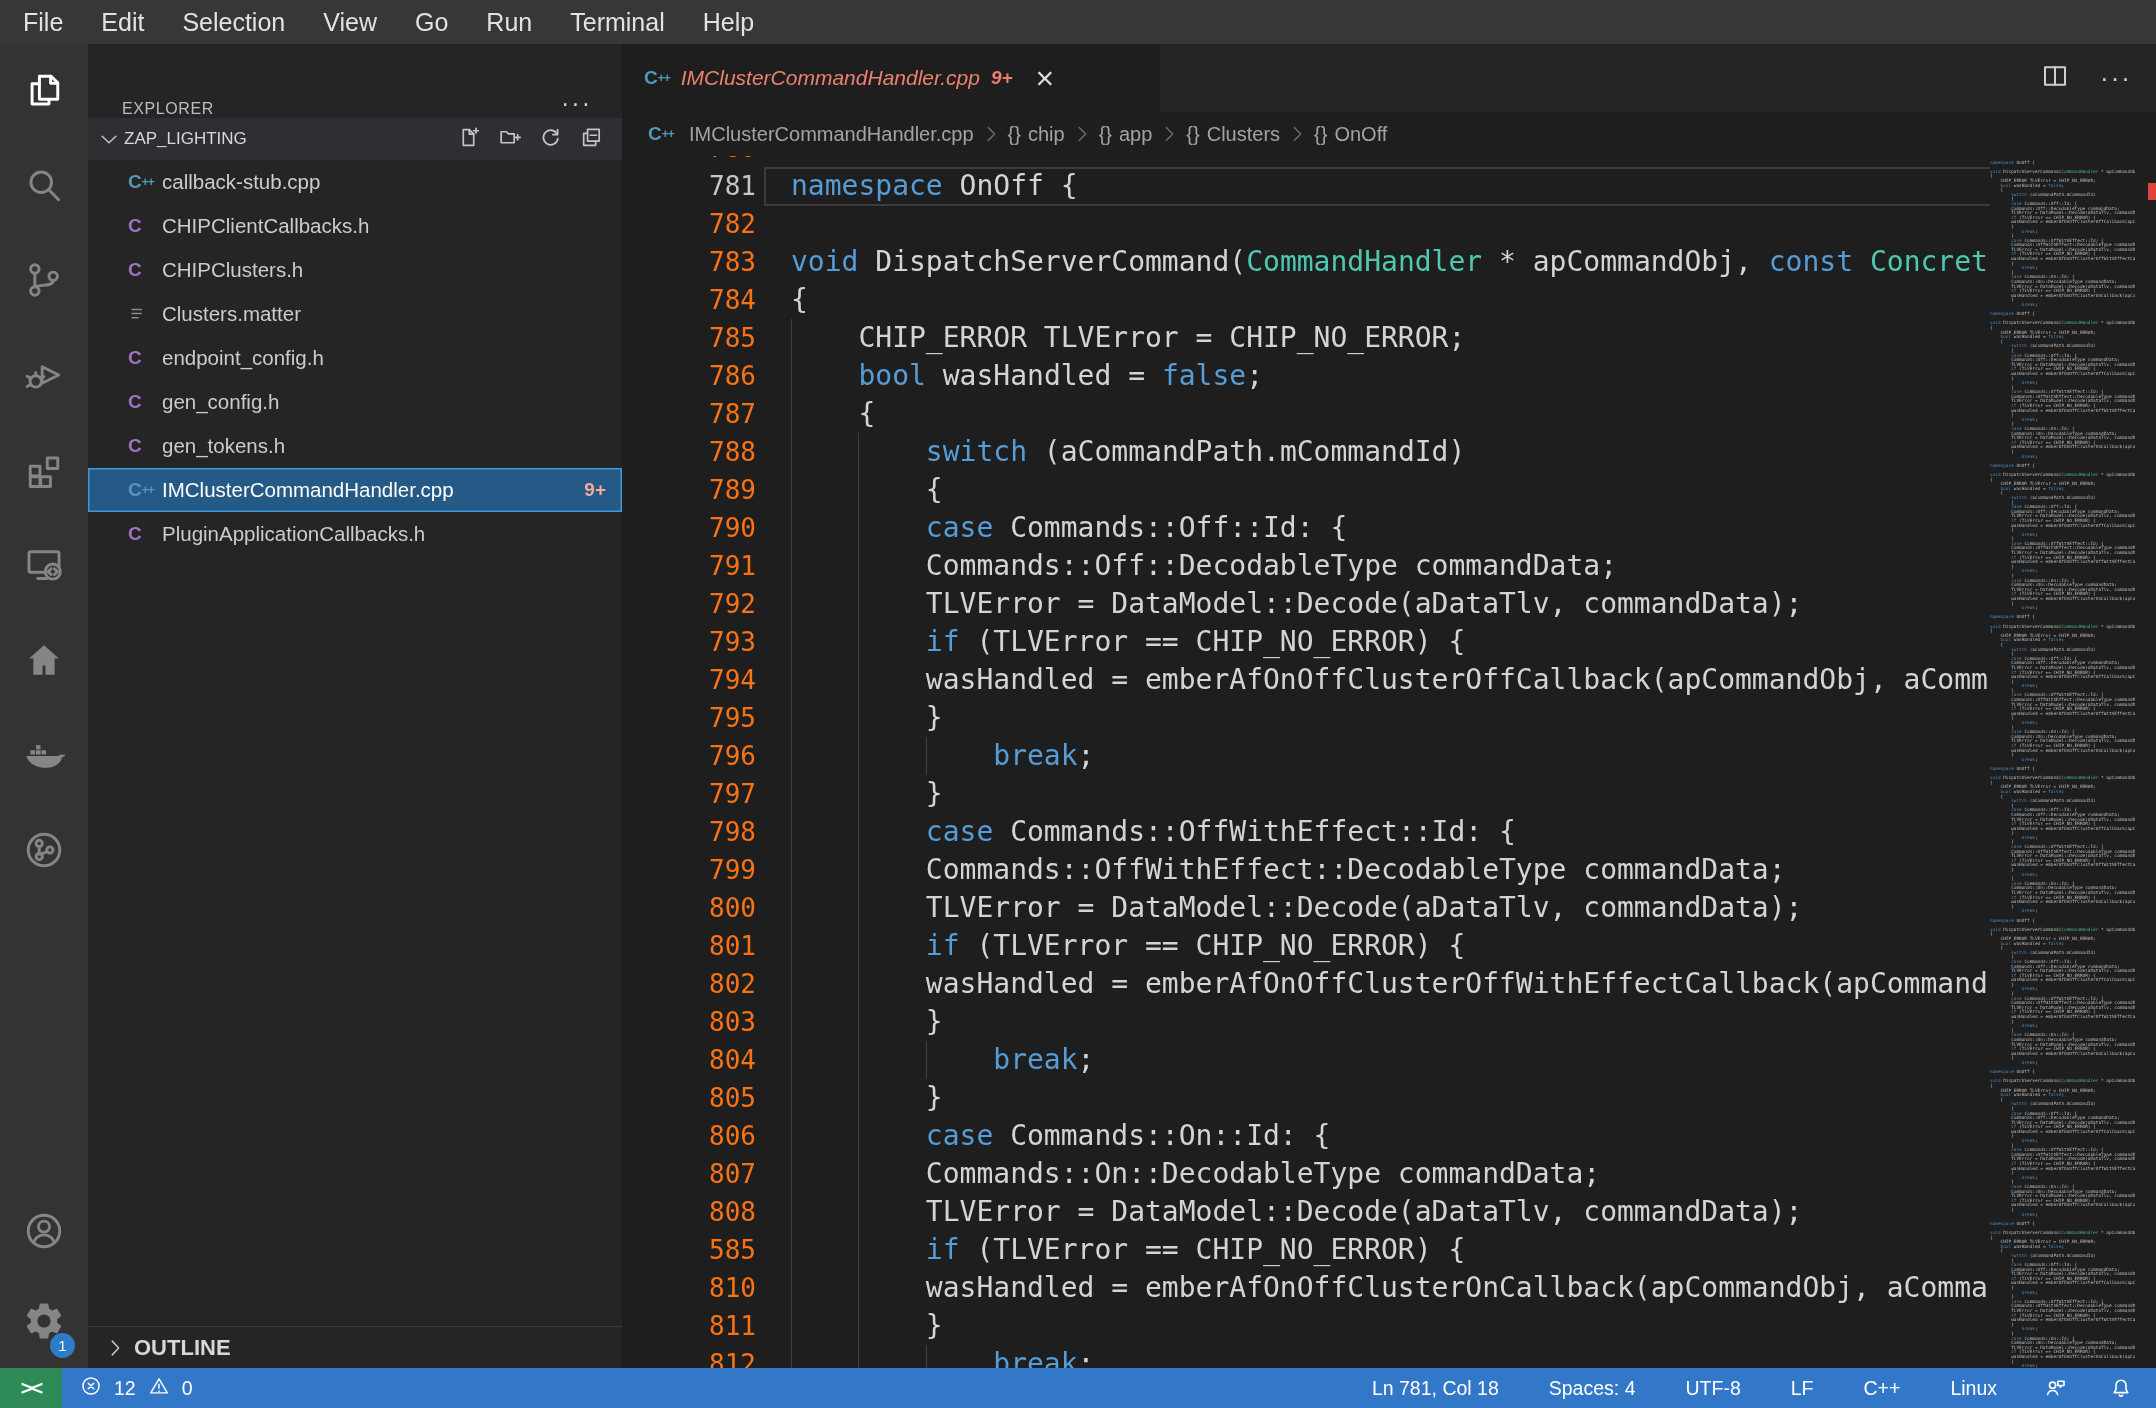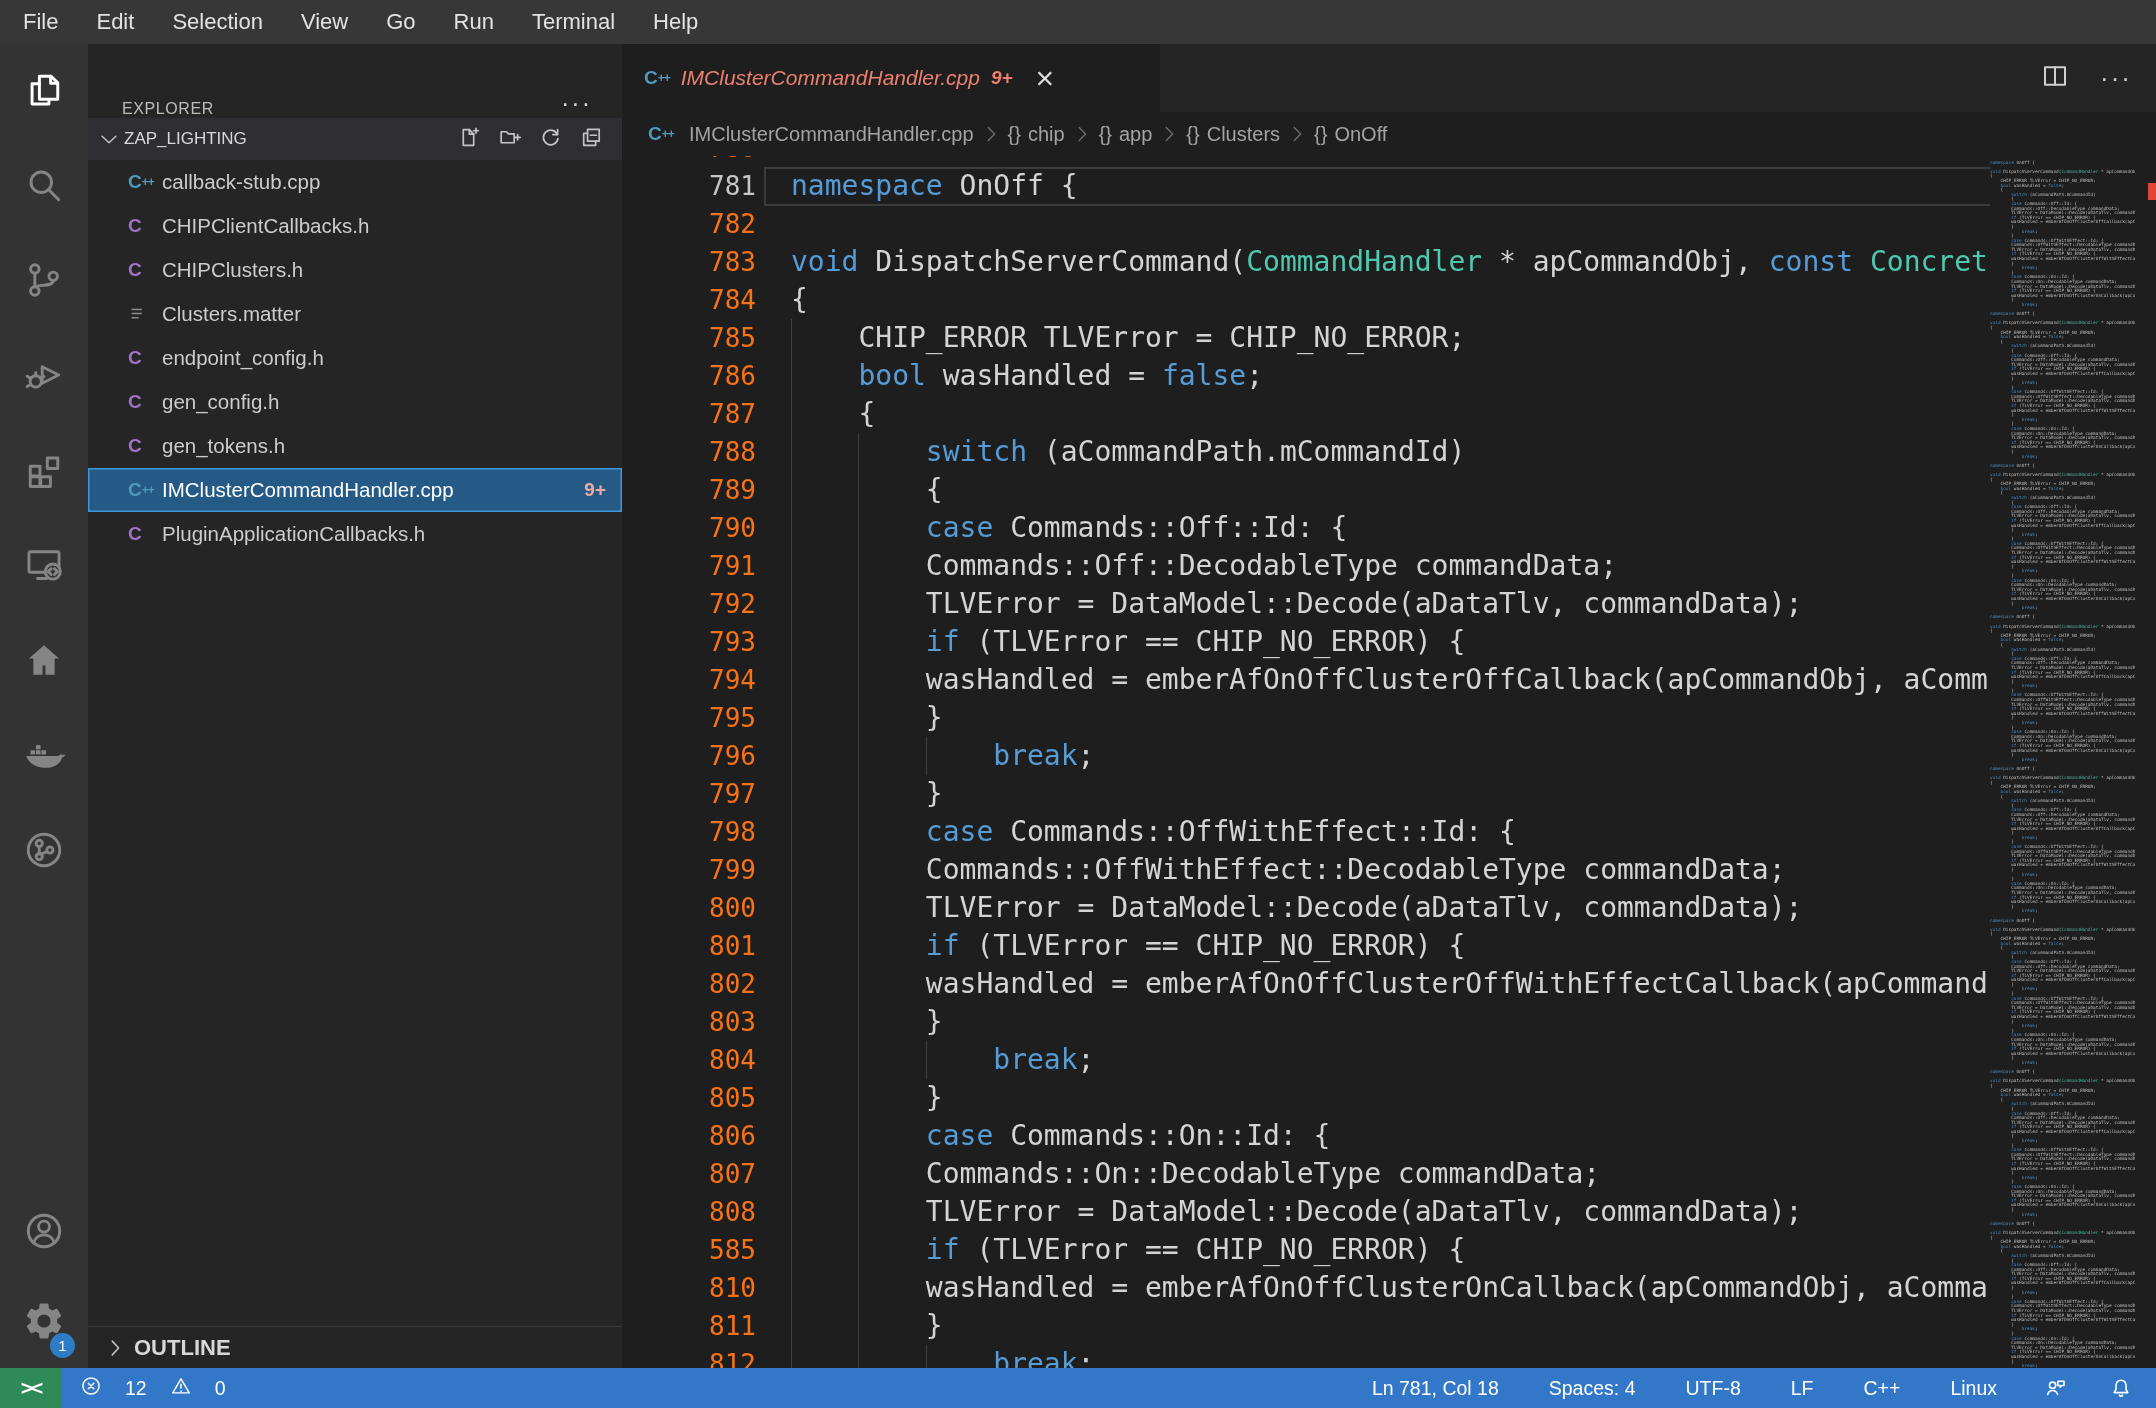--- a/index.html
+++ b/index.html
@@ -1,21 +1,21 @@
 <!DOCTYPE html>
 <html><head>
 <meta charset="utf-8">
 <style>
   * { margin:0; padding:0; box-sizing:border-box; }
   html,body { width:2156px; height:1408px; overflow:hidden; background:#1e1e1e;
     font-family:"Liberation Sans", sans-serif; -webkit-font-smoothing:antialiased; }
 
   
   .menubar { height:44px; background:#373737; display:flex; align-items:center; padding-left:4px; }
-  .menu-item { color:#e2e2e2; font-size:22px; padding:0 19px; height:44px; display:flex; align-items:center; cursor:default; }
+  .menu-item { color:#e2e2e2; font-size:25px; padding:0 19px; height:44px; display:flex; align-items:center; cursor:default; }
 
   
   .main { display:flex; height:1324px; }
 
   
   .activitybar { width:88px; background:#333333; display:flex; flex-direction:column; flex:none; }
   .ab-item { height:95px; display:flex; align-items:center; justify-content:center; color:#858585; position:relative; }
   .ab-item.active { color:#ffffff; }
   .ab-item svg { width:44px; height:44px; }
   .ab-bottom { margin-top:auto; }
@@ -79,21 +79,21 @@
 
   .minimap { position:absolute; top:112px; bottom:0; right:21px; width:145px; overflow:hidden; background:#1e1e1e; cursor:pointer; }
   .mm-line { height:4.6px; font-family:"DejaVu Sans Mono", monospace; font-size:4.4px; line-height:4.6px; white-space:pre; opacity:.85; }
   .ruler { position:absolute; top:112px; bottom:0; right:0; width:21px; background:#1e1e1e; }
   .ruler-mark { position:absolute; right:0; width:8px; height:17px; top:27px; background:#e0443a; }
 
   
   .statusbar { height:40px; background:#3378c8; display:flex; align-items:center; color:#ffffff; font-size:19.5px; }
   .sb-remote { width:62px; height:40px; background:#2e8b57; display:flex; align-items:center; justify-content:center;
     font-weight:bold; font-size:21px; letter-spacing:-2px; cursor:pointer; }
-  .sb-problems { display:flex; align-items:center; gap:23px; padding:0 18px; height:40px; cursor:pointer; }
+  .sb-problems { display:flex; align-items:center; gap:12px; padding:0 18px; height:40px; cursor:pointer; }
   .sb-problems svg { width:22px; height:22px; }
   .sb-right { margin-left:auto; display:flex; align-items:flex-start; padding-right:10px;gap:16px; }
   .sb-seg { padding:0 17px; height:40px; display:flex; align-items:center; cursor:pointer; white-space:nowrap; }
   .sb-icon { padding:0 13px; height:40px; display:flex; align-items:center; cursor:pointer; }
   .sb-icon svg { width:24px; height:24px; }
 </style>
 </head>
 <body>
 
 <div class="menubar" id="menubar">

